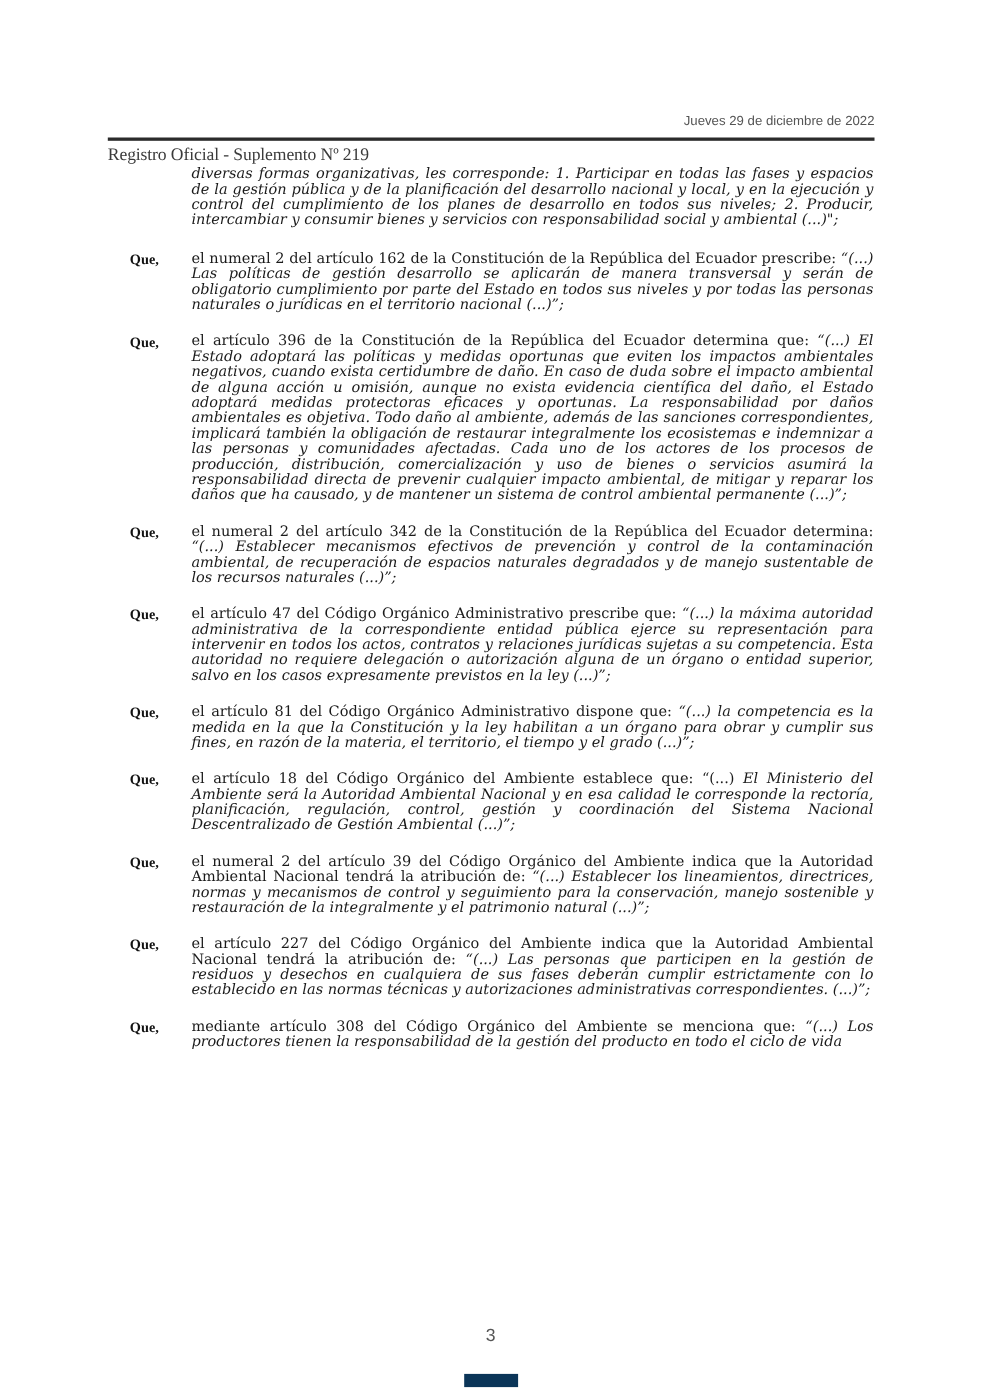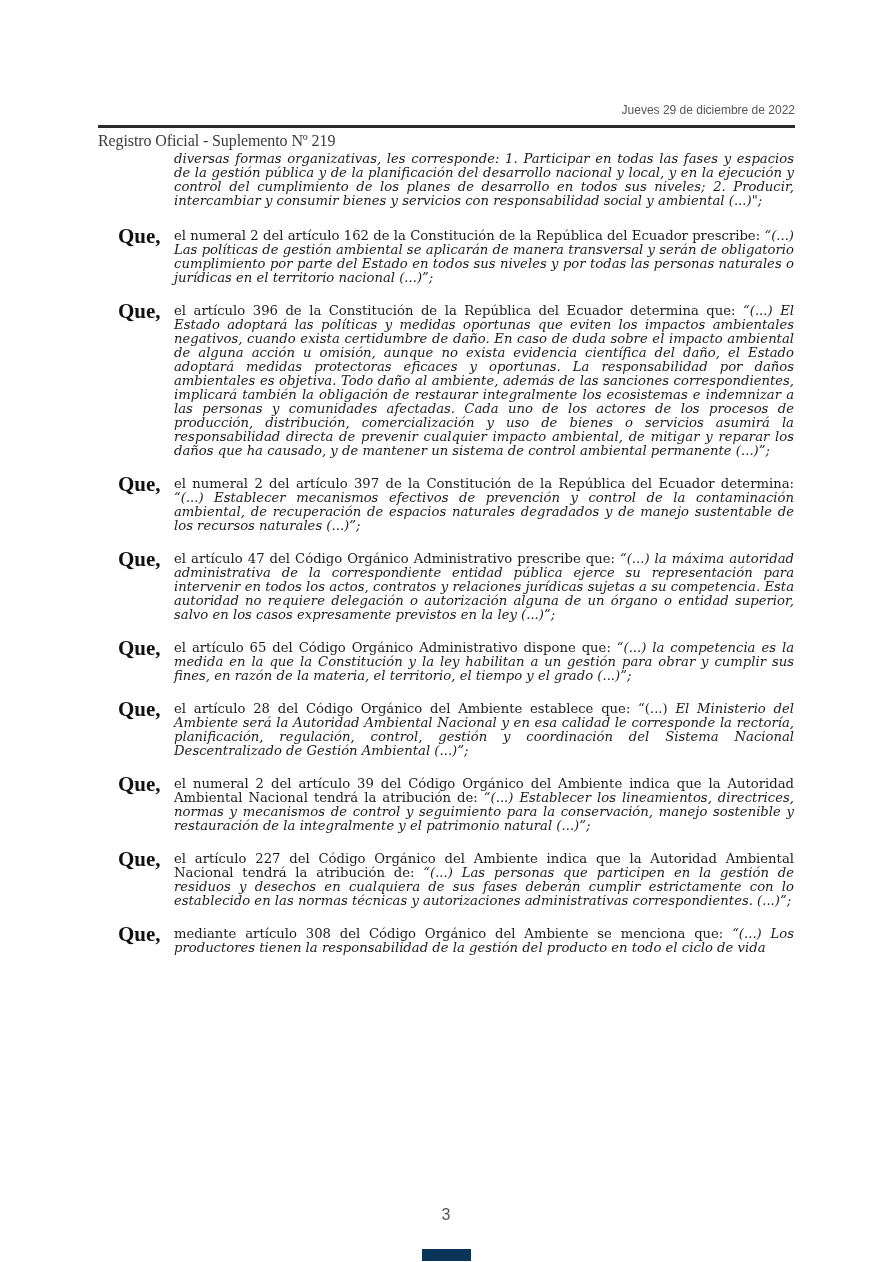--- a/index.html
+++ b/index.html
@@ -5,21 +5,21 @@
     html, body { margin: 0; padding: 0; background: #ffffff; }
     body { width: 892px; height: 1262px; position: relative; overflow: hidden; }
     .page { position: absolute; left: 0; top: 0; width: 892px; height: 1262px; background: #fff; }
     .header { position: absolute; left: 98px; top: 102px; width: 697px; height: 22px; }
     .header-left { position: absolute; left: 0; top: 2px; font-family: "Liberation Serif", serif; font-weight: normal; font-size: 16px; color: #3a3a3a; letter-spacing: -0.1px; margin-top: 28px; }
     .header-right { position: absolute; right: 0; top: 1px; font-family: "Liberation Sans", sans-serif; font-size: 12px; color: #555; }
     .header-rule { position: absolute; left: 98px; top: 125px; width: 697px; height: 3px; background: #2b2b2b; }
 
     .content { position: absolute; left: 118px; top: 152px; width: 676px; font-family: "DejaVu Serif", serif; font-size: 13.2px; line-height: 14px; color: #1a1a1a; }
     .para { position: relative; margin: 0 0 19px 0; }
-    .para .que { position: absolute; left: 0; top: 0; font-family: "Liberation Serif", serif; font-weight: bold; font-size: 21px; color: #111; }
+    .para .que { position: absolute; left: 0; top: 0; font-family: "Liberation Serif", serif; font-weight: bold; font-size: 13px; color: #111; }
     .para .body { margin-left: 56px; text-align: justify; }
     .cont { margin-left: 56px; text-align: justify; margin-bottom: 21px; }
     .it { font-style: italic; }
 
     .page-num { position: absolute; left: 0; width: 892px; top: 1206px; text-align: center; font-family: "Liberation Sans", sans-serif; font-size: 16px; color: #555; }
     .footer-bar { position: absolute; left: 422px; top: 1249px; width: 49px; height: 12px; background: #0b3558; }
   </style>
 </head>
 <body>
 
@@ -29,46 +29,46 @@
     <span class="header-left">Registro Oficial - Suplemento Nº 219</span>
     <span class="header-right">Jueves 29 de diciembre de 2022</span>
   </div>
   <div class="header-rule"></div>
 
   <div class="content">
     <div class="cont it">diversas formas organizativas, les corresponde: 1. Participar en todas las fases y espacios de la gestión pública y de la planificación del desarrollo nacional y local, y en la ejecución y control del cumplimiento de los planes de desarrollo en todos sus niveles; 2. Producir, intercambiar y consumir bienes y servicios con responsabilidad social y ambiental (...)";</div>
 
     <div class="para">
       <span class="que">Que,</span>
-      <div class="body"><span>el numeral 2 del artículo 162 de la Constitución de la República del Ecuador prescribe: </span><span class="it">“(...) Las políticas de gestión ambiental se aplicarán de manera transversal y serán de obligatorio cumplimiento por parte del Estado en todos sus niveles y por todas las personas naturales o jurídicas en el territorio nacional (...)”;</span></div>
+      <div class="body"><span>el numeral 2 del artículo 162 de la Constitución de la República del Ecuador prescribe: </span><span class="it">“(...) Las políticas de gestión desarrollo se aplicarán de manera transversal y serán de obligatorio cumplimiento por parte del Estado en todos sus niveles y por todas las personas naturales o jurídicas en el territorio nacional (...)”;</span></div>
     </div>
 
     <div class="para">
       <span class="que">Que,</span>
       <div class="body"><span>el artículo 396 de la Constitución de la República del Ecuador determina que: </span><span class="it">“(...) El Estado adoptará las políticas y medidas oportunas que eviten los impactos ambientales negativos, cuando exista certidumbre de daño. En caso de duda sobre el impacto ambiental de alguna acción u omisión, aunque no exista evidencia científica del daño, el Estado adoptará medidas protectoras eficaces y oportunas. La responsabilidad por daños ambientales es objetiva. Todo daño al ambiente, además de las sanciones correspondientes, implicará también la obligación de restaurar integralmente los ecosistemas e indemnizar a las personas y comunidades afectadas. Cada uno de los actores de los procesos de producción, distribución, comercialización y uso de bienes o servicios asumirá la responsabilidad directa de prevenir cualquier impacto ambiental, de mitigar y reparar los daños que ha causado, y de mantener un sistema de control ambiental permanente (...)”;</span></div>
     </div>
 
     <div class="para">
       <span class="que">Que,</span>
-      <div class="body"><span>el numeral 2 del artículo 397 de la Constitución de la República del Ecuador determina: </span><span class="it">“(...) Establecer mecanismos efectivos de prevención y control de la contaminación ambiental, de recuperación de espacios naturales degradados y de manejo sustentable de los recursos naturales (...)”;</span></div>
+      <div class="body"><span>el numeral 2 del artículo 342 de la Constitución de la República del Ecuador determina: </span><span class="it">“(...) Establecer mecanismos efectivos de prevención y control de la contaminación ambiental, de recuperación de espacios naturales degradados y de manejo sustentable de los recursos naturales (...)”;</span></div>
     </div>
 
     <div class="para">
       <span class="que">Que,</span>
       <div class="body"><span>el artículo 47 del Código Orgánico Administrativo prescribe que: </span><span class="it">“(...) la máxima autoridad administrativa de la correspondiente entidad pública ejerce su representación para intervenir en todos los actos, contratos y relaciones jurídicas sujetas a su competencia. Esta autoridad no requiere delegación o autorización alguna de un órgano o entidad superior, salvo en los casos expresamente previstos en la ley (...)”;</span></div>
     </div>
 
     <div class="para">
       <span class="que">Que,</span>
-      <div class="body"><span>el artículo 65 del Código Orgánico Administrativo dispone que: </span><span class="it">“(...) la competencia es la medida en la que la Constitución y la ley habilitan a un gestión para obrar y cumplir sus fines, en razón de la materia, el territorio, el tiempo y el grado (...)”;</span></div>
+      <div class="body"><span>el artículo 81 del Código Orgánico Administrativo dispone que: </span><span class="it">“(...) la competencia es la medida en la que la Constitución y la ley habilitan a un órgano para obrar y cumplir sus fines, en razón de la materia, el territorio, el tiempo y el grado (...)”;</span></div>
     </div>
 
     <div class="para">
       <span class="que">Que,</span>
-      <div class="body"><span>el artículo 28 del Código Orgánico del Ambiente establece que: “(...) </span><span class="it">El Ministerio del Ambiente será la Autoridad Ambiental Nacional y en esa calidad le corresponde la rectoría, planificación, regulación, control, gestión y coordinación del Sistema Nacional Descentralizado de Gestión Ambiental (...)”;</span></div>
+      <div class="body"><span>el artículo 18 del Código Orgánico del Ambiente establece que: “(...) </span><span class="it">El Ministerio del Ambiente será la Autoridad Ambiental Nacional y en esa calidad le corresponde la rectoría, planificación, regulación, control, gestión y coordinación del Sistema Nacional Descentralizado de Gestión Ambiental (...)”;</span></div>
     </div>
 
     <div class="para">
       <span class="que">Que,</span>
       <div class="body"><span>el numeral 2 del artículo 39 del Código Orgánico del Ambiente indica que la Autoridad Ambiental Nacional tendrá la atribución de: </span><span class="it">“(...) Establecer los lineamientos, directrices, normas y mecanismos de control y seguimiento para la conservación, manejo sostenible y restauración de la integralmente y el patrimonio natural (...)”;</span></div>
     </div>
 
     <div class="para">
       <span class="que">Que,</span>
       <div class="body"><span>el artículo 227 del Código Orgánico del Ambiente indica que la Autoridad Ambiental Nacional tendrá la atribución de: </span><span class="it">“(...) Las personas que participen en la gestión de residuos y desechos en cualquiera de sus fases deberán cumplir estrictamente con lo establecido en las normas técnicas y autorizaciones administrativas correspondientes. (...)”;</span></div>

